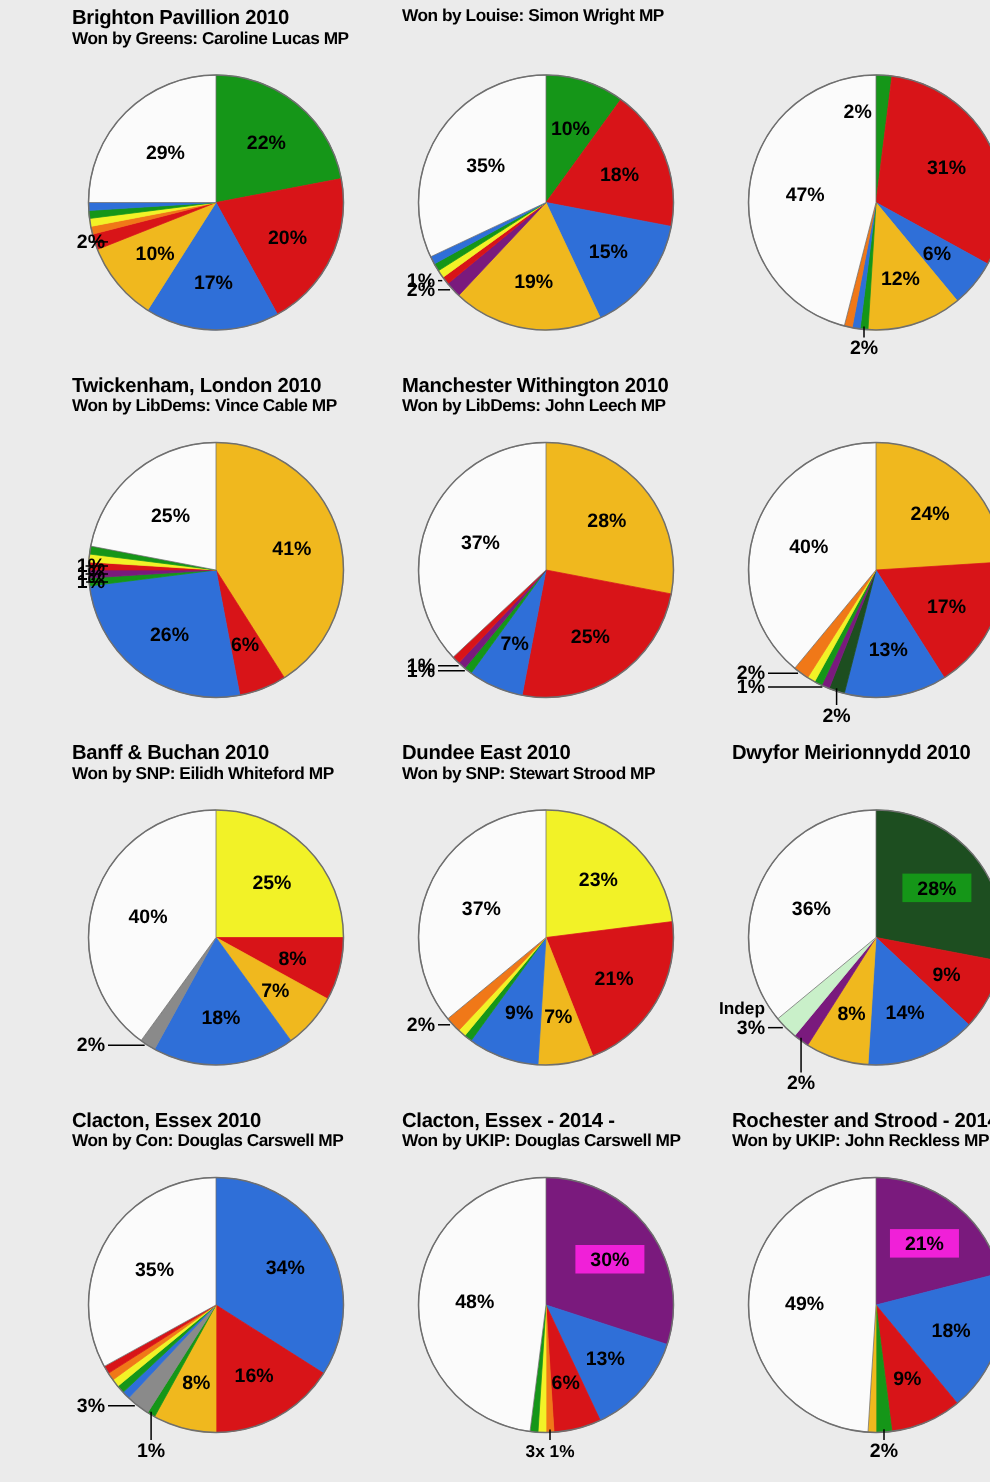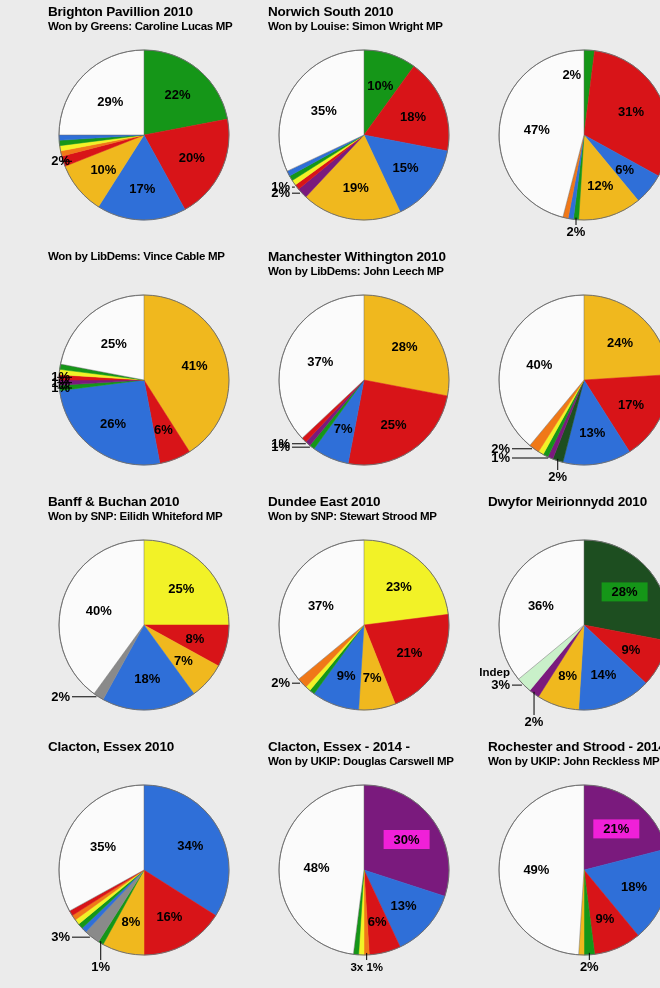--- a/index.html
+++ b/index.html
@@ -75,21 +75,20 @@
           <text class="slab" x="157.7" y="130.4" text-anchor="middle">20%</text>
           <text class="slab" x="108.3" y="160.7" text-anchor="middle">17%</text>
           <text class="slab" x="69.4" y="141.6" text-anchor="middle">10%</text>
           <text class="slab" x="36.0" y="133.3" text-anchor="end">2%</text>
           <text class="slab" x="76.3" y="74.3" text-anchor="middle">29%</text>
         </svg>
       </div>
     </div>
     <div class="cell">
       <div class="titles">
-        <div class="t1">Norwich South 2010</div>
         <div class="t2">Won by Louise: Simon Wright MP</div>
       </div>
       <div class="pie-wrap">
         <svg width="220" height="212" viewBox="0 0 220 212">
           <path d="M 110 103 L 110.00 18.00 A 85 85 0 0 1 159.96 34.23 Z" fill="#159618" stroke="#159618" stroke-width="0.5">
             <title>10%</title>
           </path>
           <path d="M 110 103 L 159.96 34.23 A 85 85 0 0 1 193.49 118.93 Z" fill="#d81418" stroke="#d81418" stroke-width="0.5">
             <title>18%</title>
           </path>
@@ -165,20 +164,21 @@
           <text class="slab" x="157.0" y="84.1" text-anchor="middle">31%</text>
           <text class="slab" x="150.6" y="141.6" text-anchor="middle">6%</text>
           <text class="slab" x="126.3" y="158.1" text-anchor="middle">12%</text>
           <text class="slab" x="102.0" y="204.0" text-anchor="middle">2%</text>
           <text class="slab" x="62.8" y="102.0" text-anchor="middle">47%</text>
         </svg>
       </div>
     </div>
     <div class="cell">
       <div class="titles">
+        <div class="t1">Twickenham, London 2010</div>
         <div class="t2">Won by LibDems: Vince Cable MP</div>
       </div>
       <div class="pie-wrap">
         <svg width="220" height="212" viewBox="0 0 220 212">
           <path d="M 110 103 L 110.00 18.00 A 85 85 0 0 1 155.55 174.77 Z" fill="#f0b81e" stroke="#f0b81e" stroke-width="0.5">
             <title>41%</title>
           </path>
           <path d="M 110 103 L 155.55 174.77 A 85 85 0 0 1 125.93 186.49 Z" fill="#d81418" stroke="#d81418" stroke-width="0.5">
             <title>6%</title>
           </path>
@@ -417,20 +417,21 @@
           <text class="slab" x="60.0" y="204.0" text-anchor="middle">2%</text>
           <text class="slab sm" x="36" y="154.1040764008565" text-anchor="end">Indep</text>
           <text class="slab" x="36.0" y="167.1" text-anchor="end">3%</text>
           <text class="slab" x="66.9" y="87.7" text-anchor="middle">36%</text>
         </svg>
       </div>
     </div>
     <div class="cell">
       <div class="titles">
         <div class="t1">Clacton, Essex 2010</div>
+        <div class="t2">Won by Con: Douglas Carswell MP</div>
       </div>
       <div class="pie-wrap">
         <svg width="220" height="212" viewBox="0 0 220 212">
           <path d="M 110 103 L 110.00 18.00 A 85 85 0 0 1 181.77 148.55 Z" fill="#2f6fd8" stroke="#2f6fd8" stroke-width="0.5">
             <title>34%</title>
           </path>
           <path d="M 110 103 L 181.77 148.55 A 85 85 0 0 1 110.00 188.00 Z" fill="#d81418" stroke="#d81418" stroke-width="0.5">
             <title>16%</title>
           </path>
           <path d="M 110 103 L 110.00 188.00 A 85 85 0 0 1 69.05 177.49 Z" fill="#f0b81e" stroke="#f0b81e" stroke-width="0.5">

